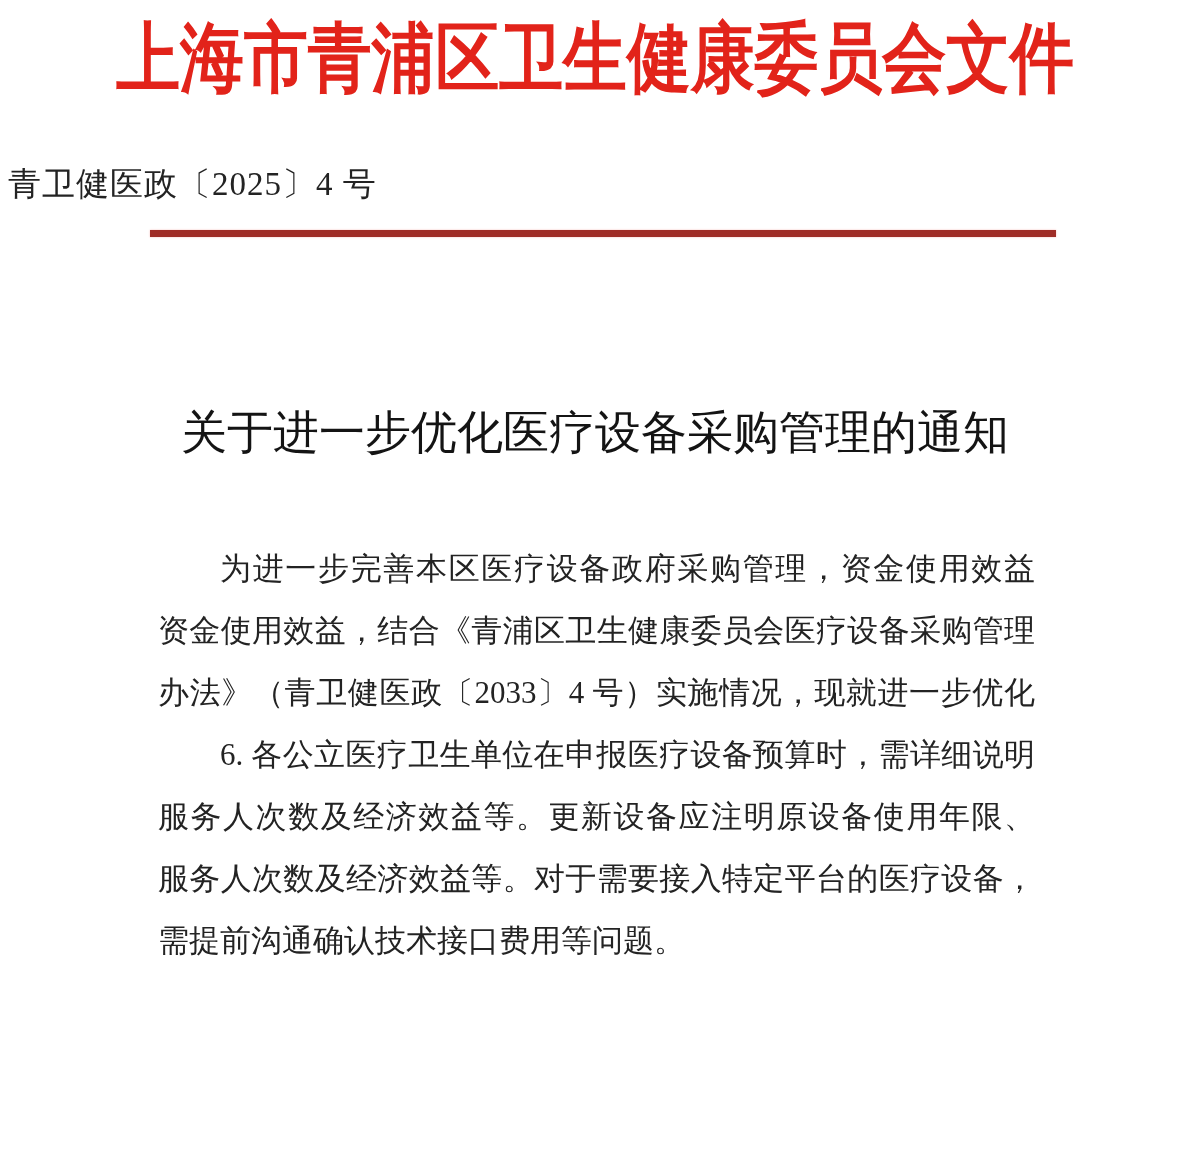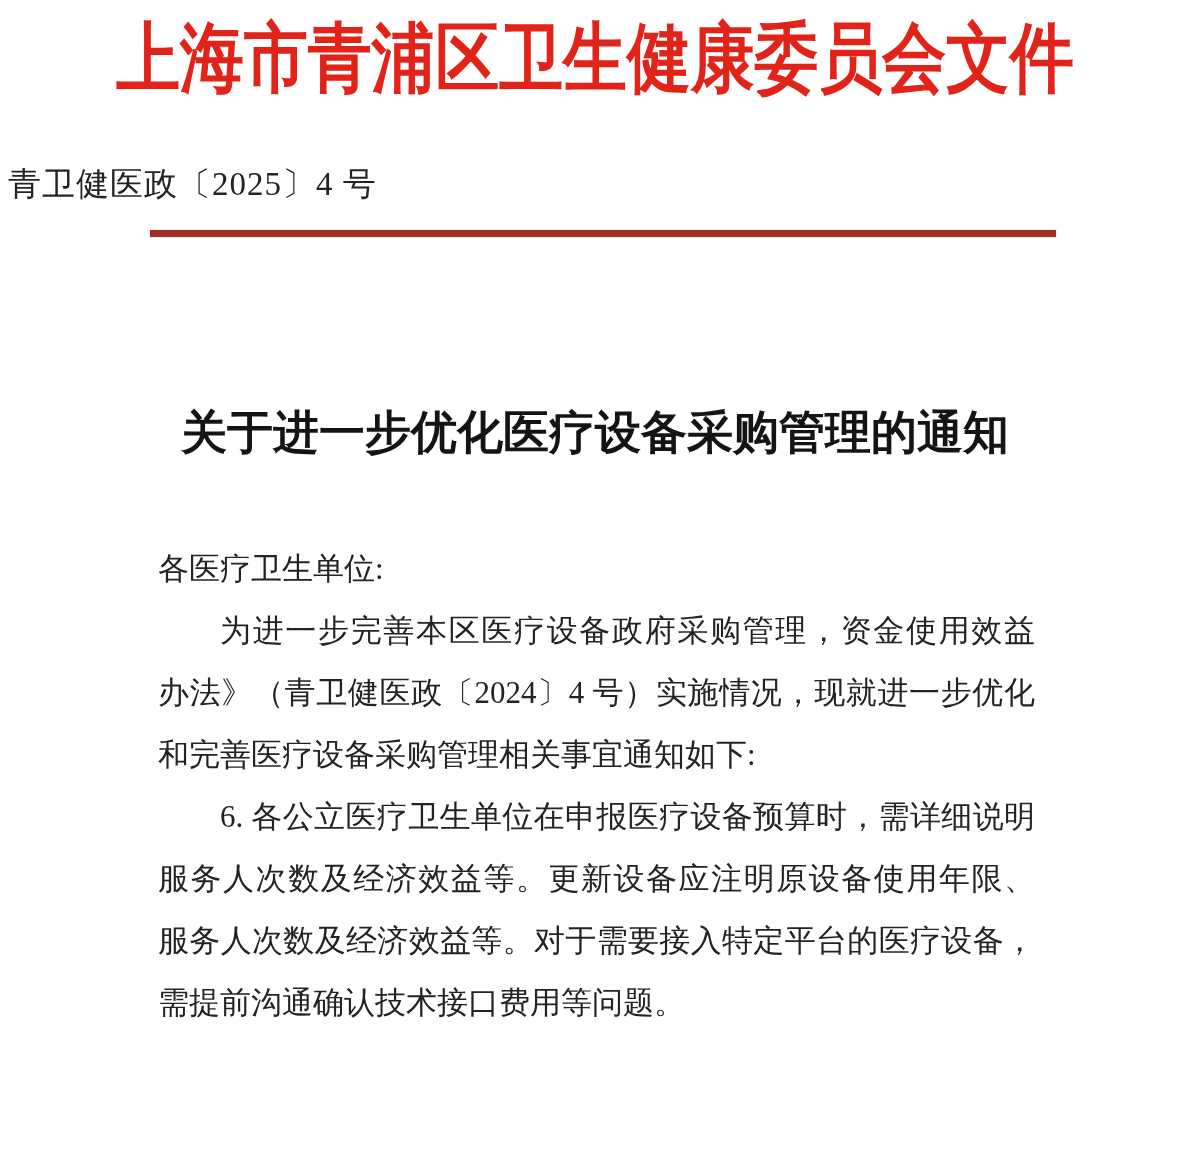--- a/index.html
+++ b/index.html
@@ -45,21 +45,21 @@
     width: 906px;
     height: 7px;
     background: var(--rule-red);
     box-shadow: 0 0 2px rgba(226, 35, 26, 0.35);
   }
   .doc-title {
     margin-top: 167px;
     text-align: center;
     font-size: 46px;
     line-height: 58px;
-    font-weight: bold;
+    font-weight: normal;
     color: var(--title-ink);
     letter-spacing: 0px;
     white-space: nowrap;
   }
   .body-text {
     margin-top: 76px;
     padding: 0 155px 0 158px;
     color: var(--ink);
   }
   .line {
@@ -83,23 +83,22 @@
 
   <div class="header-title">上海市青浦区卫生健康委员会文件</div>
 
   <div class="doc-number">青卫健医政〔2025〕4 号</div>
 
   <div class="red-rule"></div>
 
   <div class="doc-title">关于进一步优化医疗设备采购管理的通知</div>
 
   <div class="body-text">
-      <div class="line">各医疗卫生单位:</div>
       <div class="line indent justify">为进一步完善本区医疗设备政府采购管理，资金使用效益</div>
-      <div class="line justify">办法》（青卫健医政〔2024〕4 号）实施情况，现就进一步优化</div>
-      <div class="line">和完善医疗设备采购管理相关事宜通知如下:</div>
+      <div class="line justify">资金使用效益，结合《青浦区卫生健康委员会医疗设备采购管理</div>
+      <div class="line justify">办法》（青卫健医政〔2033〕4 号）实施情况，现就进一步优化</div>
       <div class="line indent justify">6. 各公立医疗卫生单位在申报医疗设备预算时，需详细说明</div>
       <div class="line justify">服务人次数及经济效益等。更新设备应注明原设备使用年限、</div>
       <div class="line justify">服务人次数及经济效益等。对于需要接入特定平台的医疗设备，</div>
       <div class="line">需提前沟通确认技术接口费用等问题。</div>
     </div>
 
 </div>
 
 </body></html>

